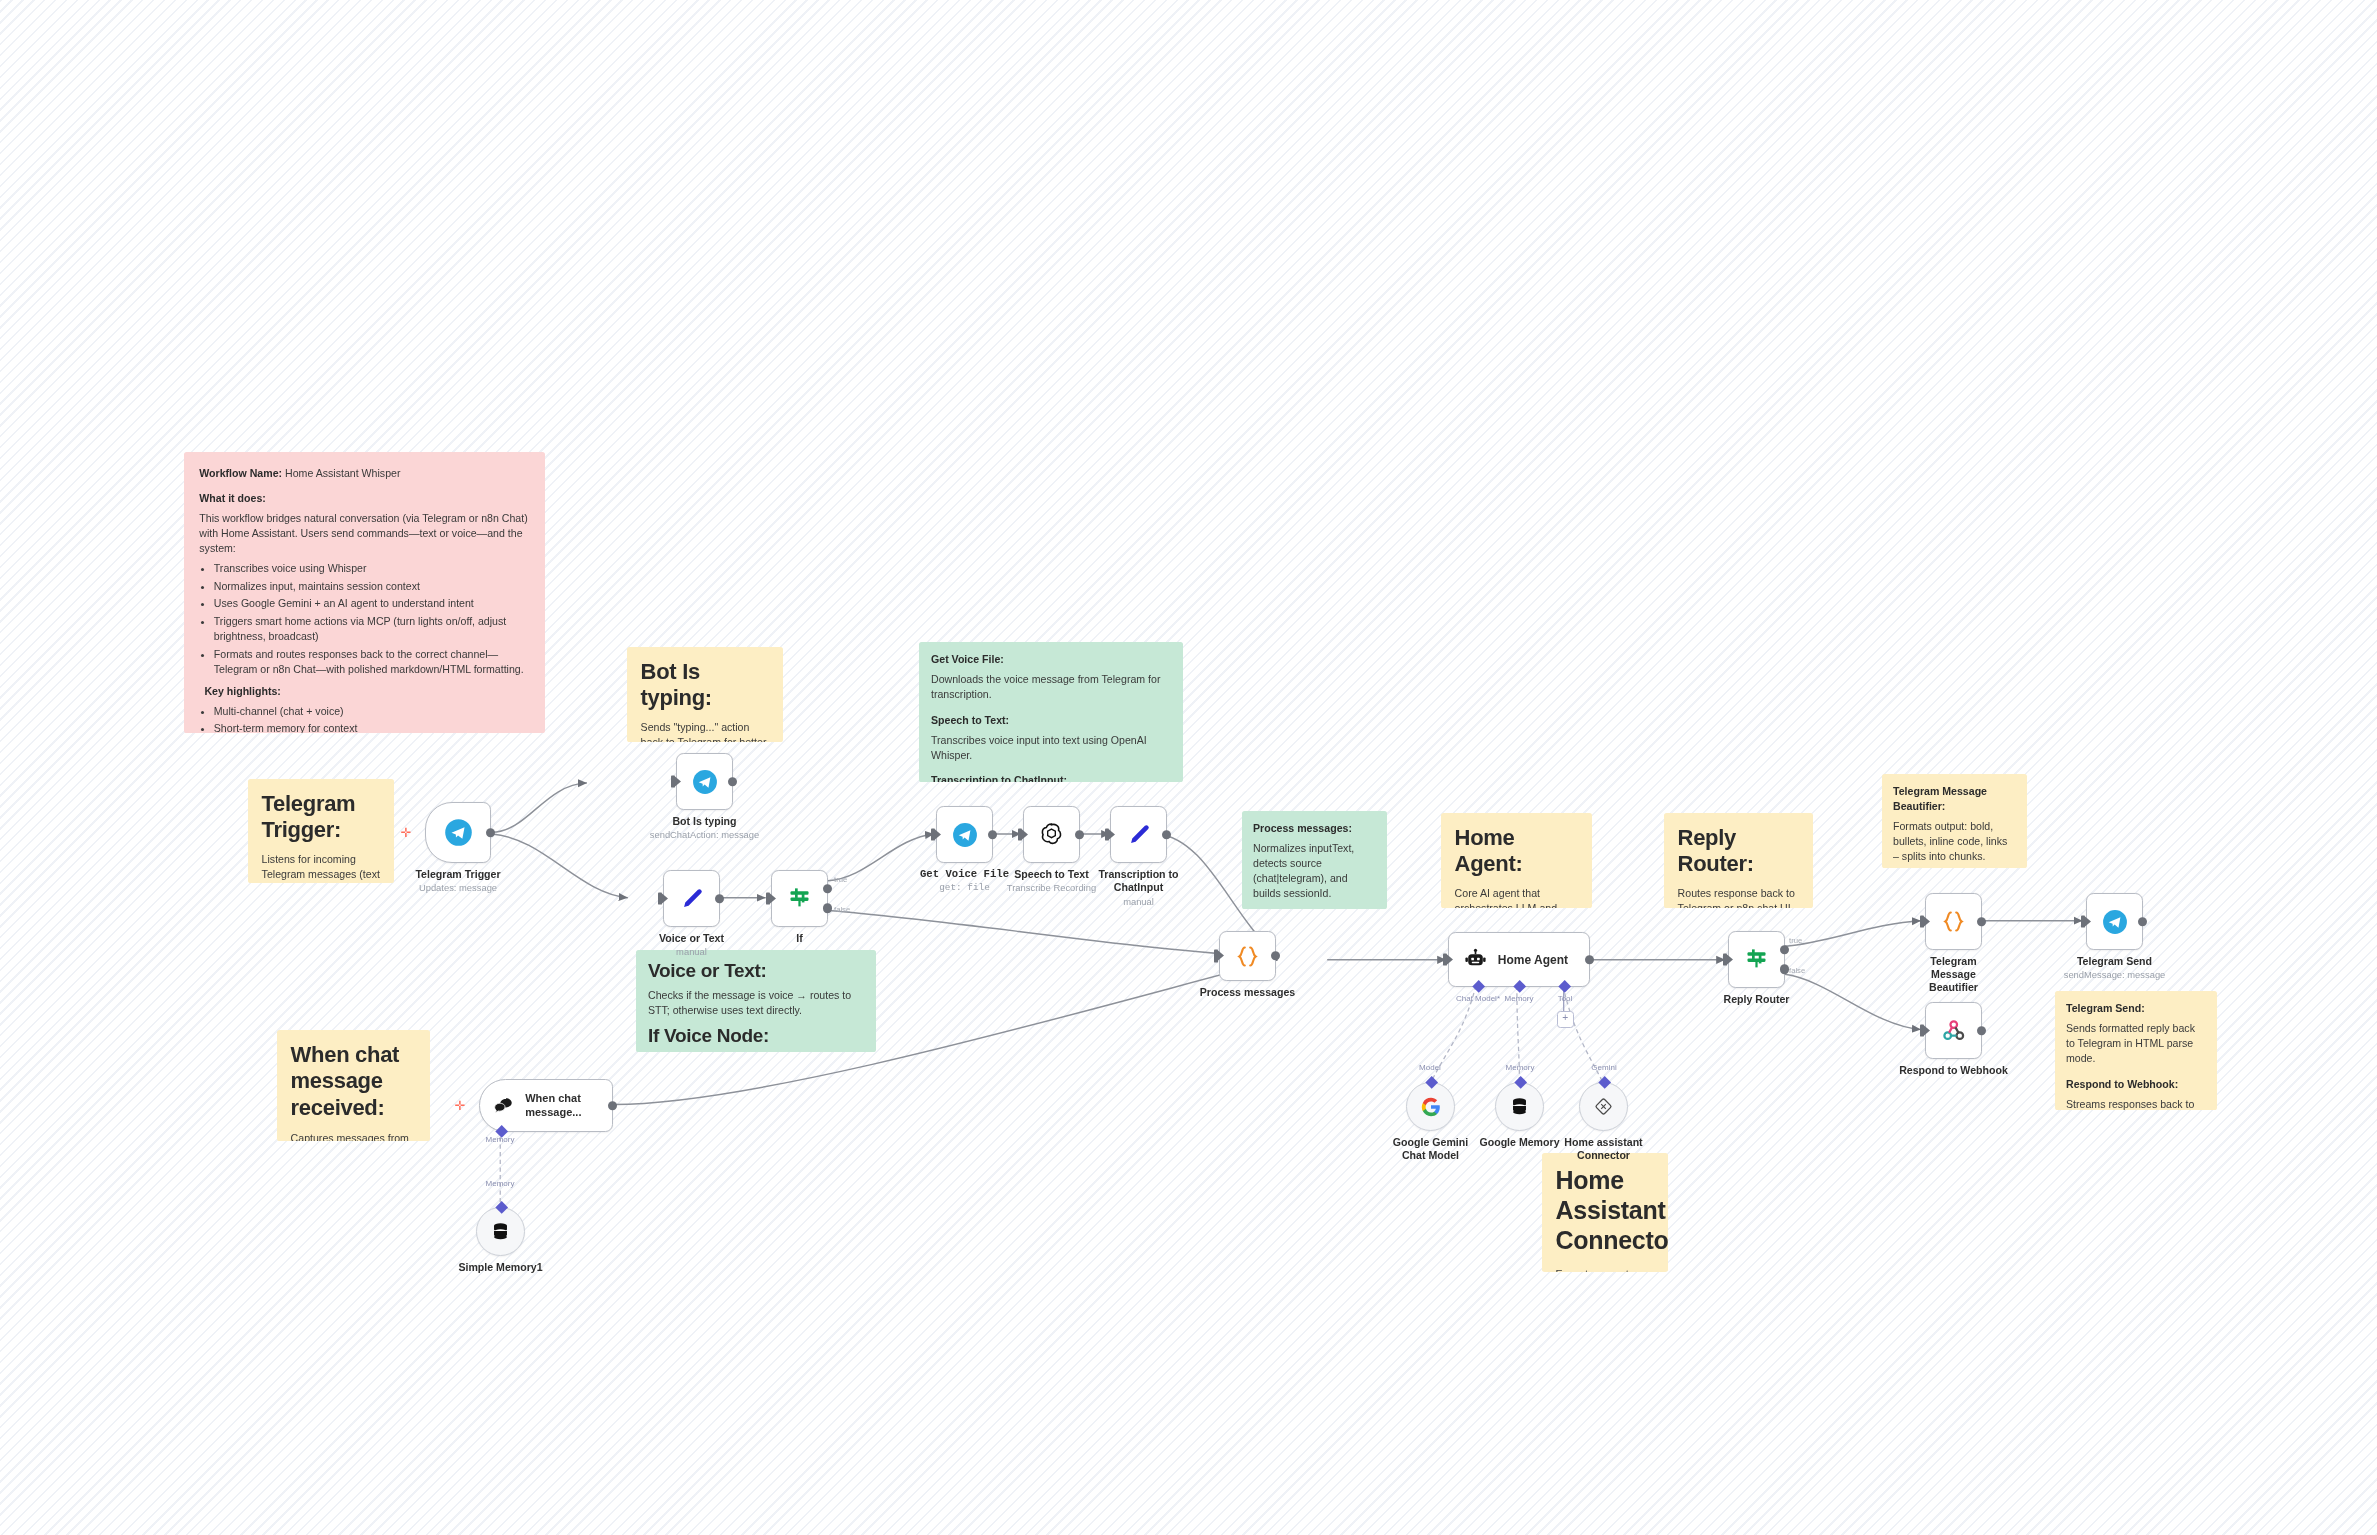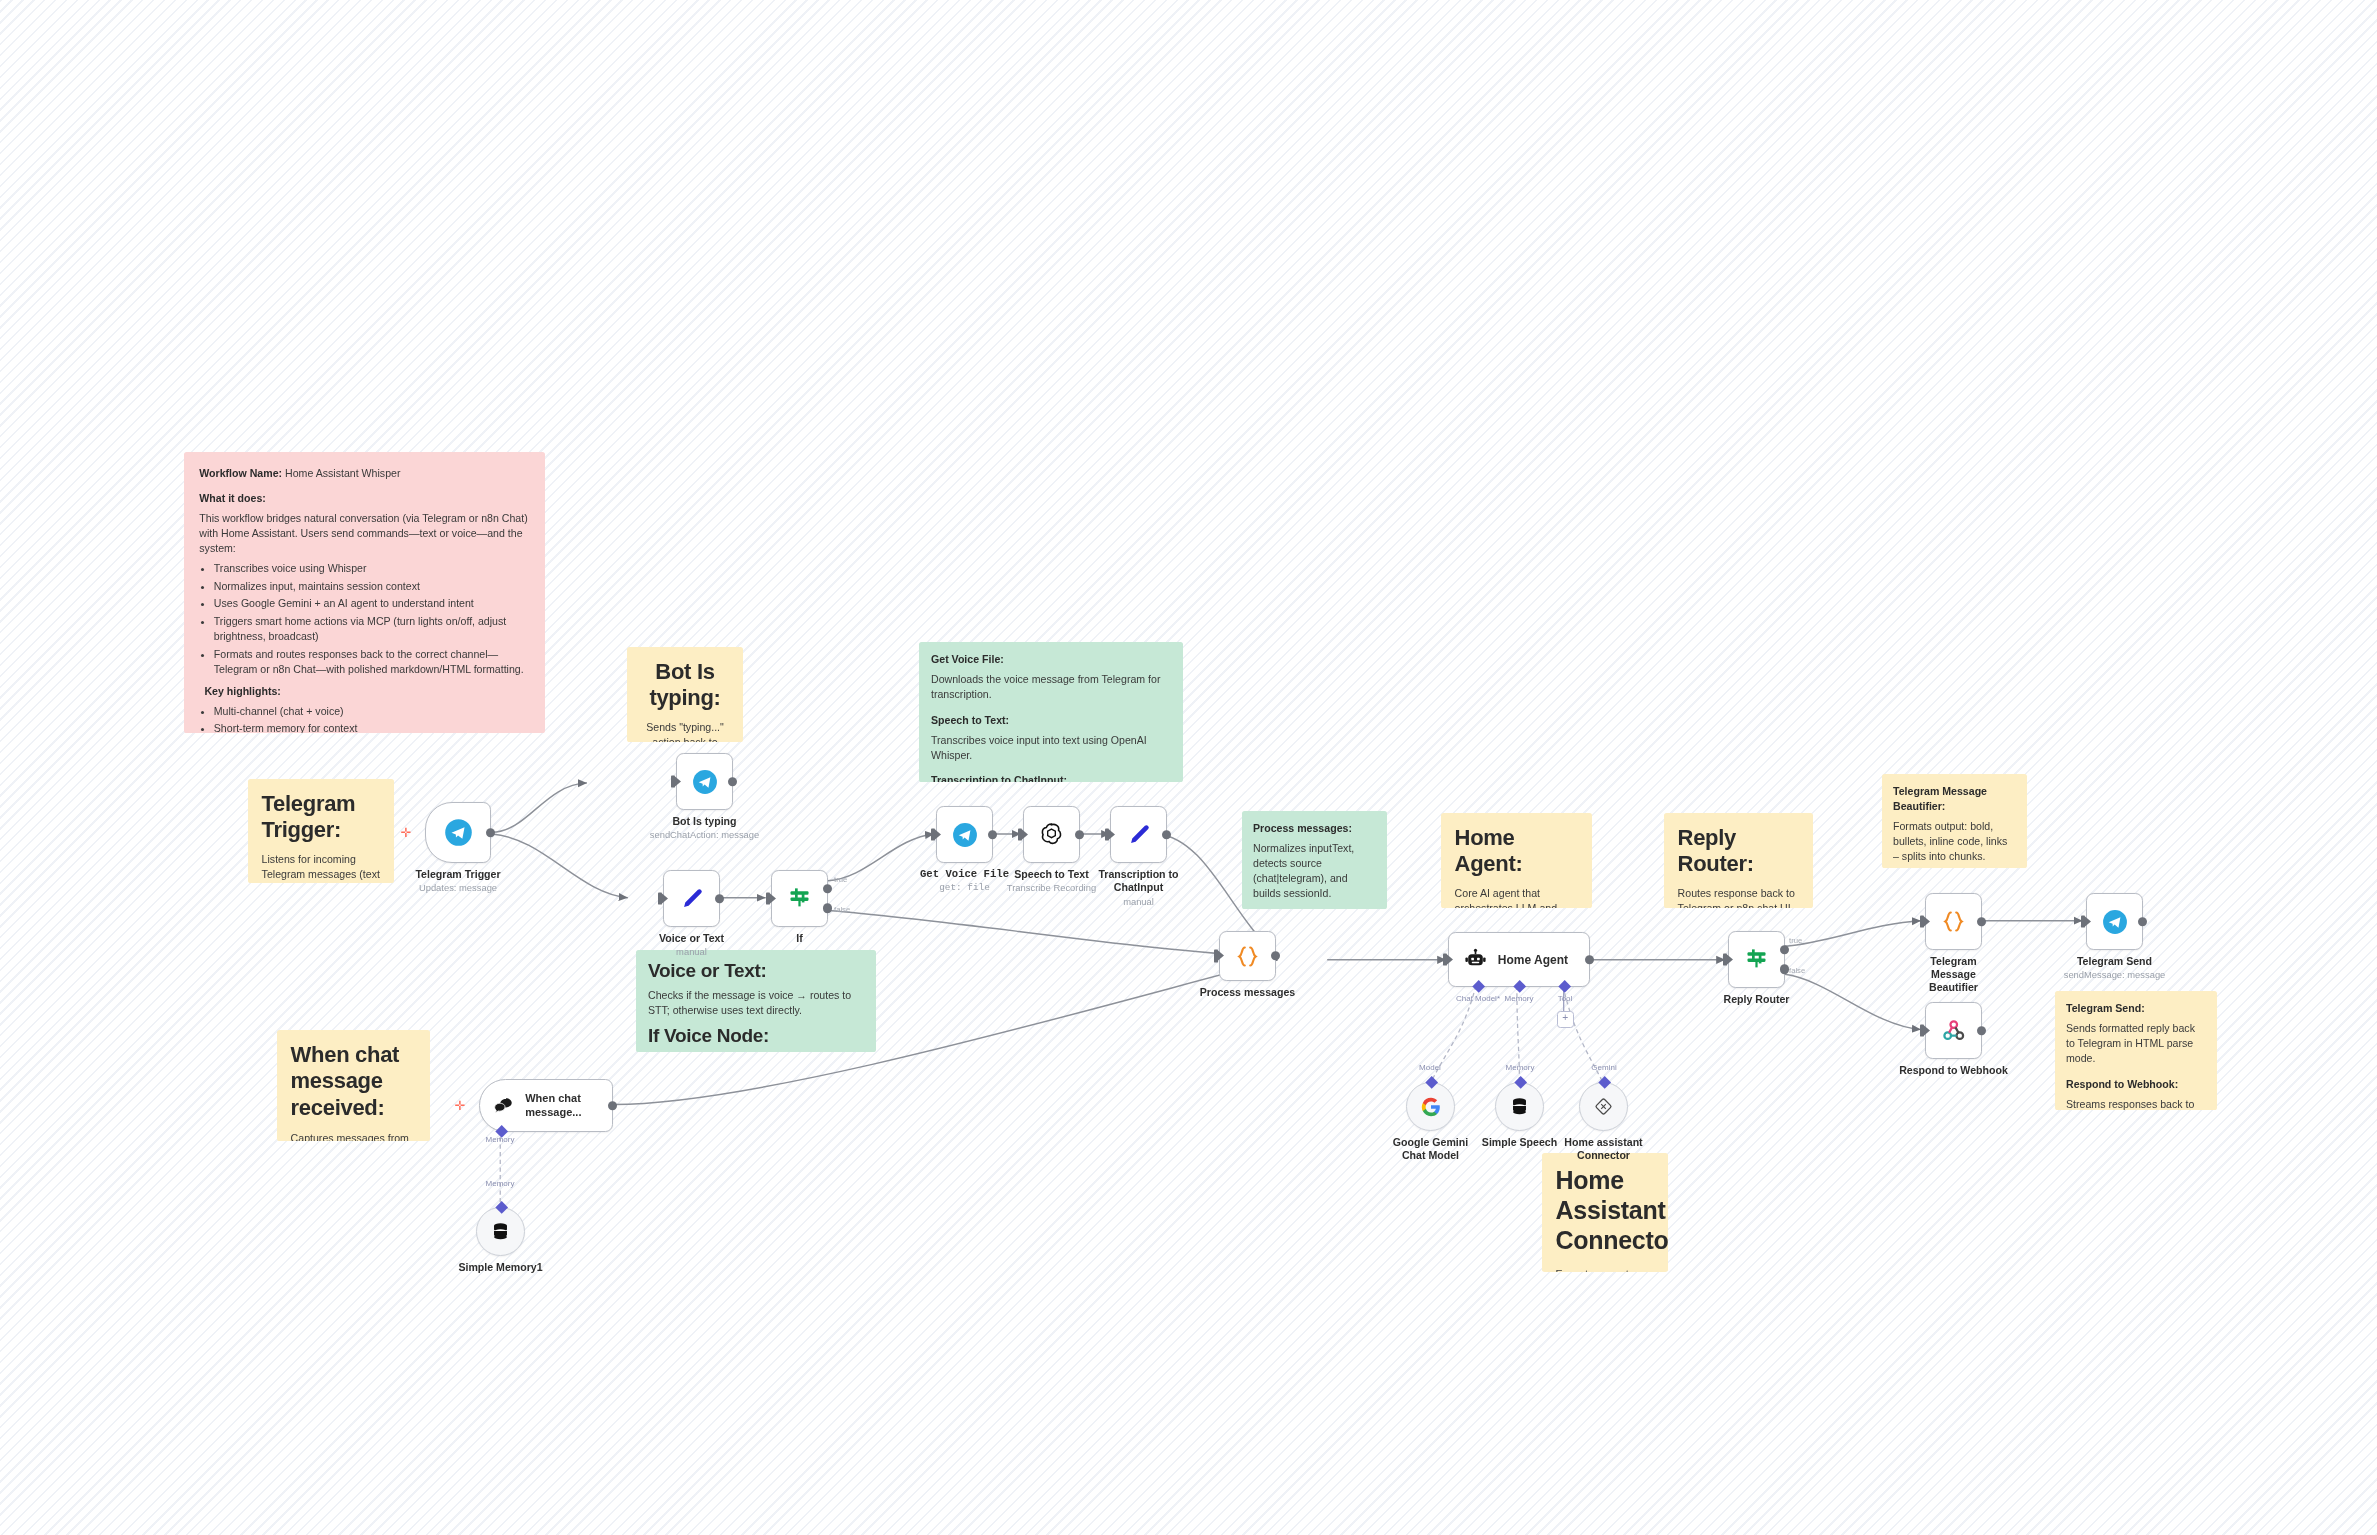--- a/index.html
+++ b/index.html
@@ -232,21 +232,21 @@
       <li>Short-term memory for context</li>
 
     </ul>
   </div>
 
   <div class="note yellow" style="left:248px; top:779px; width:146px; height:104px;">
     <h1>Telegram Trigger:</h1>
     <p>Listens for incoming Telegram messages (text or voice).</p>
   </div>
 
-  <div class="note yellow" style="left:627px; top:647px; width:116px; height:95px;text-align:center;">
+  <div class="note yellow" style="left:627px; top:647px; width:156px; height:95px;">
     <h1>Bot Is typing:</h1>
     <p>Sends "typing..." action back to Telegram for better UX feedback.</p>
   </div>
 
   <div class="note green" style="left:636px; top:950px; width:240px; height:102px; padding:10.2px 12px;">
     <h1 style="font-size:19px; margin-bottom:5.1px;">Voice or Text:</h1>
     <p class="sm">Checks if the message is voice → routes to STT; otherwise uses text directly.</p>
     <h1 style="font-size:19px; margin:6.8px 0 4.3px 0;">If Voice Node:</h1>
     <p class="sm">Branch: if text missing, route through speech transcription.</p>
   </div>
@@ -443,21 +443,21 @@
   <div class="node circle" style="left:1495px; top:1082px; width:49px; height:49px;">
     <span class="sub-port" style="left:19.6px; top:-5.1px;"></span>
     <svg class="ico" width="21" height="21" viewBox="0 0 24 24">
       <ellipse cx="12" cy="5.3" rx="7.4" ry="2.7" fill="#111"></ellipse>
       <path d="M4.6 5.3v4.1c0 1.5 3.3 2.7 7.4 2.7s7.4-1.2 7.4-2.7V5.3" fill="#111"></path>
       <ellipse cx="12" cy="12" rx="7.4" ry="2.5" fill="#fff"></ellipse>
       <path d="M4.6 11.4v4.2c0 1.5 3.3 2.7 7.4 2.7s7.4-1.2 7.4-2.7v-4.2" fill="#111"></path>
       <ellipse cx="12" cy="18.3" rx="7.4" ry="2.5" fill="#111"></ellipse>
     </svg>
     <span class="node-label">
-      <span>Simple Speech</span>
+      <span>Google Memory</span>
     </span>
   </div>
   <span class="sub-port-label" style="left:1520px; top:1063px;">Memory</span>
 
   <div class="node circle" style="left:1579px; top:1082px; width:49px; height:49px;">
     <span class="sub-port" style="left:19.6px; top:-5.1px;"></span>
     <svg class="ico" width="21" height="21" viewBox="0 0 24 24">
       <g transform="rotate(45 12 12)">
         <rect x="5.5" y="5.5" width="13" height="13" rx="1.8" fill="none" stroke="#4b4b4b" stroke-width="1.5"></rect>
         <path d="M8.3 12 h7.4 M12 8.3 v7.4" stroke="#4b4b4b" stroke-width="1.3"></path>

